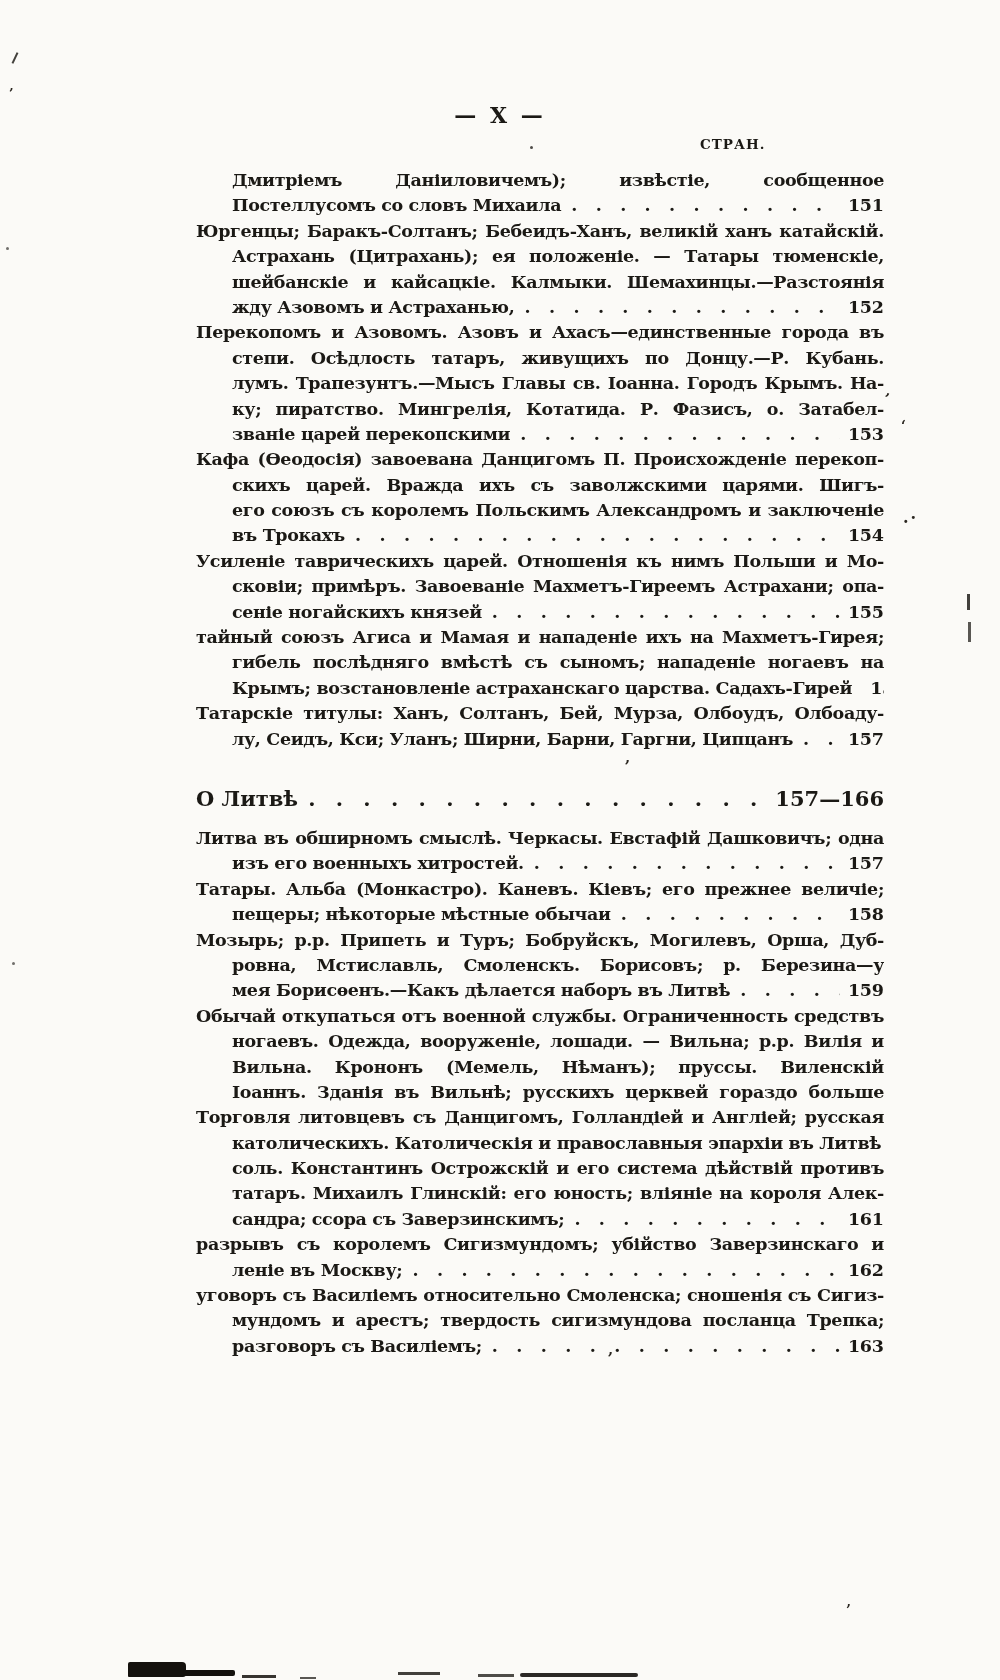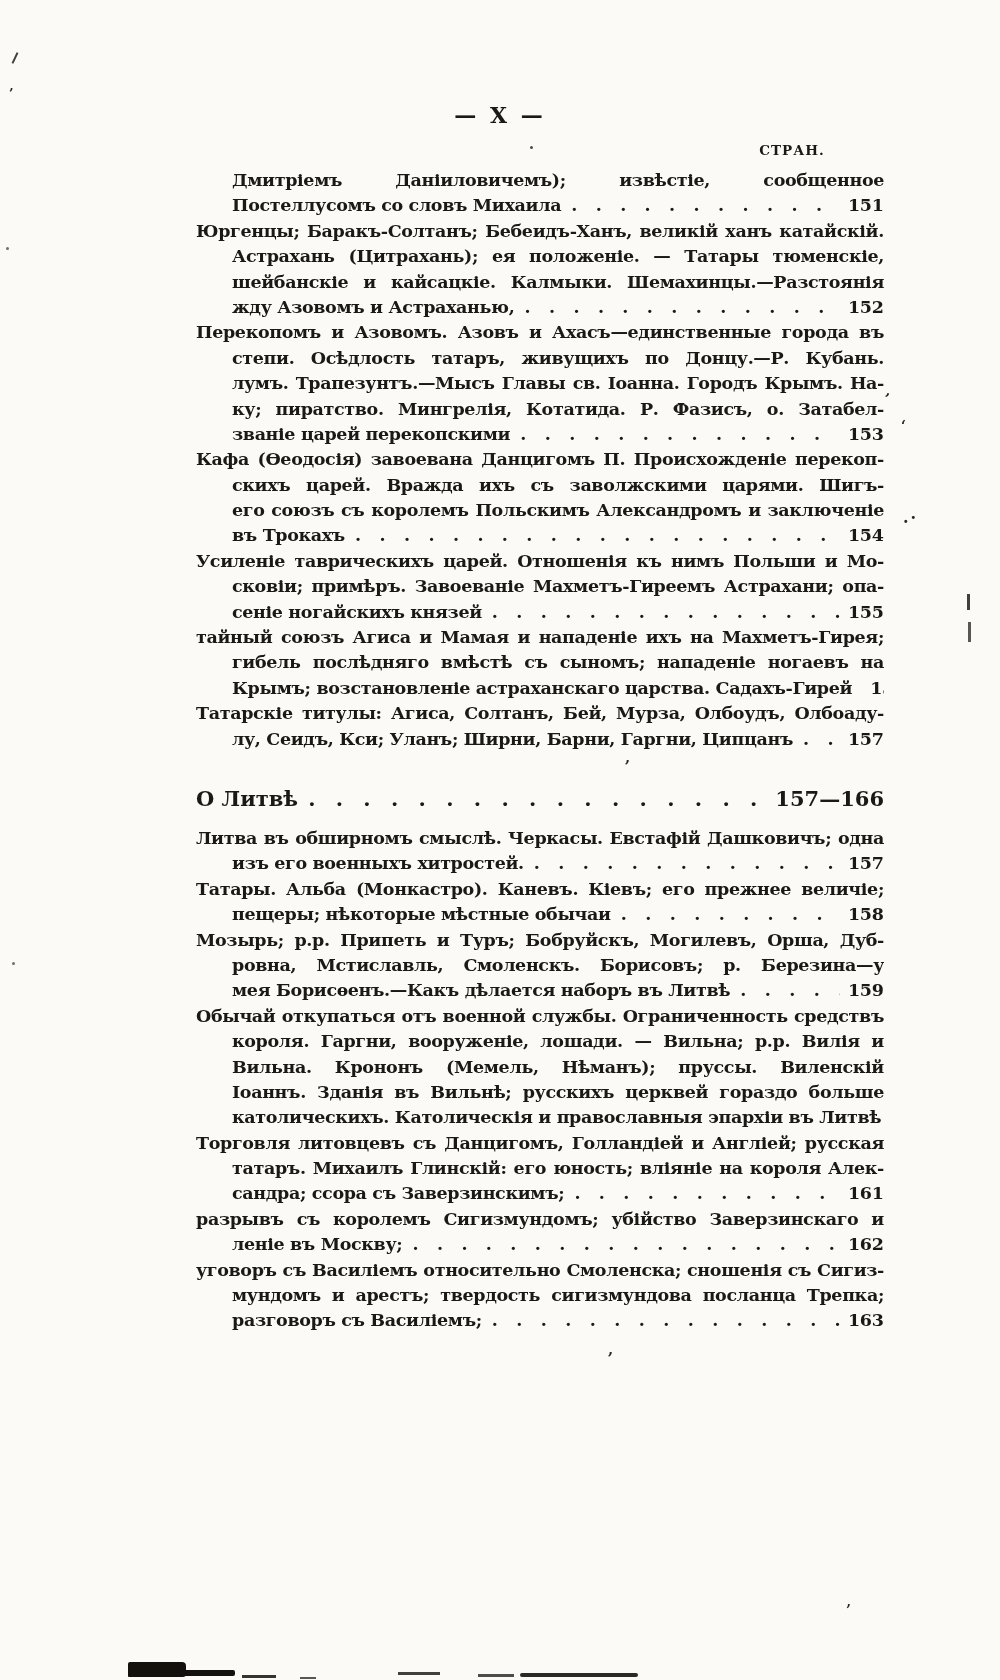--- a/index.html
+++ b/index.html
@@ -11,22 +11,22 @@
     color:#1b1915;
     overflow:hidden;
     margin:0 auto;
   }
   .roman-header{
     position:absolute;top:102px;left:0;width:1000px;
     text-align:center;
     font-size:22px;font-weight:bold;letter-spacing:3px;
   }
   .col-header{
-    position:absolute;top:142px;left:700px;width:184px;
-    text-align:center;
+    position:absolute;top:136px;left:700px;width:184px;
+    text-align:left;
     font-size:13.5px;font-weight:bold;letter-spacing:1px;
   }
   .toc{
     position:absolute;left:196px;top:168px;width:688px;
     font-size:17.5px;font-weight:bold;letter-spacing:-0.35px;
   }
   .line{
     height:25.4px;line-height:25.4px;
     overflow:hidden;
   }
@@ -120,21 +120,21 @@
         <span class="leader"></span>
         <span class="pagenum">155</span>
       </div>
       <div class="line flush just">тайный союзъ Агиса и Мамая и нападеніе ихъ на Махметъ-Гирея;</div>
       <div class="line indent just">гибель послѣдняго вмѣстѣ съ сыномъ; нападеніе ногаевъ на</div>
       <div class="line indent withpage">
         <span class="txt">Крымъ; возстановленіе астраханскаго царства. Садахъ-Гирей</span>
         <span class="leader"></span>
         <span class="pagenum">156</span>
       </div>
-      <div class="line flush just">Татарскіе титулы: Агиса, Солтанъ, Бей, Мурза, Олбоудъ, Олбоаду-</div>
+      <div class="line flush just">Татарскіе титулы: Ханъ, Солтанъ, Бей, Мурза, Олбоудъ, Олбоаду-</div>
       <div class="line indent withpage">
         <span class="txt">лу, Сеидъ, Кси; Уланъ; Ширни, Барни, Гаргни, Ципцанъ</span>
         <span class="leader"></span>
         <span class="pagenum">157</span>
       </div>
       <div class="line flush heading withpage">
         <span class="txt">О Литвѣ</span>
         <span class="leader"></span>
         <span class="pagenum">157—166</span>
       </div>
@@ -151,28 +151,29 @@
         <span class="pagenum">158</span>
       </div>
       <div class="line flush just">Мозырь; р.р. Припеть и Туръ; Бобруйскъ, Могилевъ, Орша, Дуб-</div>
       <div class="line indent just">ровна, Мстиславль, Смоленскъ. Борисовъ; р. Березина—у Птоле-</div>
       <div class="line indent withpage">
         <span class="txt">мея Борисѳенъ.—Какъ дѣлается наборъ въ Литвѣ</span>
         <span class="leader"></span>
         <span class="pagenum">159</span>
       </div>
       <div class="line flush just">Обычай откупаться отъ военной службы. Ограниченность средствъ</div>
-      <div class="line indent just">короля. Гаргни, вооруженіе, лошади. — Вильна; р.р. Вилія и</div>
+      <div class="line indent just">ногаевъ. Одежда, вооруженіе, лошади. — Вильна; р.р. Вилія и</div>
       <div class="line indent just">Вильна. Крононъ (Мемель, Нѣманъ); пруссы. Виленскій епископъ</div>
       <div class="line indent just">Іоаннъ. Зданія въ Вильнѣ; русскихъ церквей гораздо больше чѣмъ</div>
+      <div class="line flush just">Торговля литовцевъ съ Данцигомъ, Голландіей и Англіей; русская</div>
       <div class="line indent withpage">
         <span class="txt">католическихъ. Католическія и православныя эпархіи въ Литвѣ</span>
         <span class="leader"></span>
       </div>
-      <div class="line flush just">Торговля литовцевъ съ Данцигомъ, Голландіей и Англіей; русская</div>
+      <div class="line indent just">соль. Константинъ Острожскій и его система дѣйствій противъ</div>
       <div class="line indent just">татаръ. Михаилъ Глинскій: его юность; вліяніе на короля Алек-</div>
       <div class="line indent withpage">
         <span class="txt">сандра; ссора съ Заверзинскимъ;</span>
         <span class="leader"></span>
         <span class="pagenum">161</span>
       </div>
       <div class="line flush just">разрывъ съ королемъ Сигизмундомъ; убійство Заверзинскаго и уда-</div>
       <div class="line indent withpage">
         <span class="txt">леніе въ Москву;</span>
         <span class="leader"></span>

